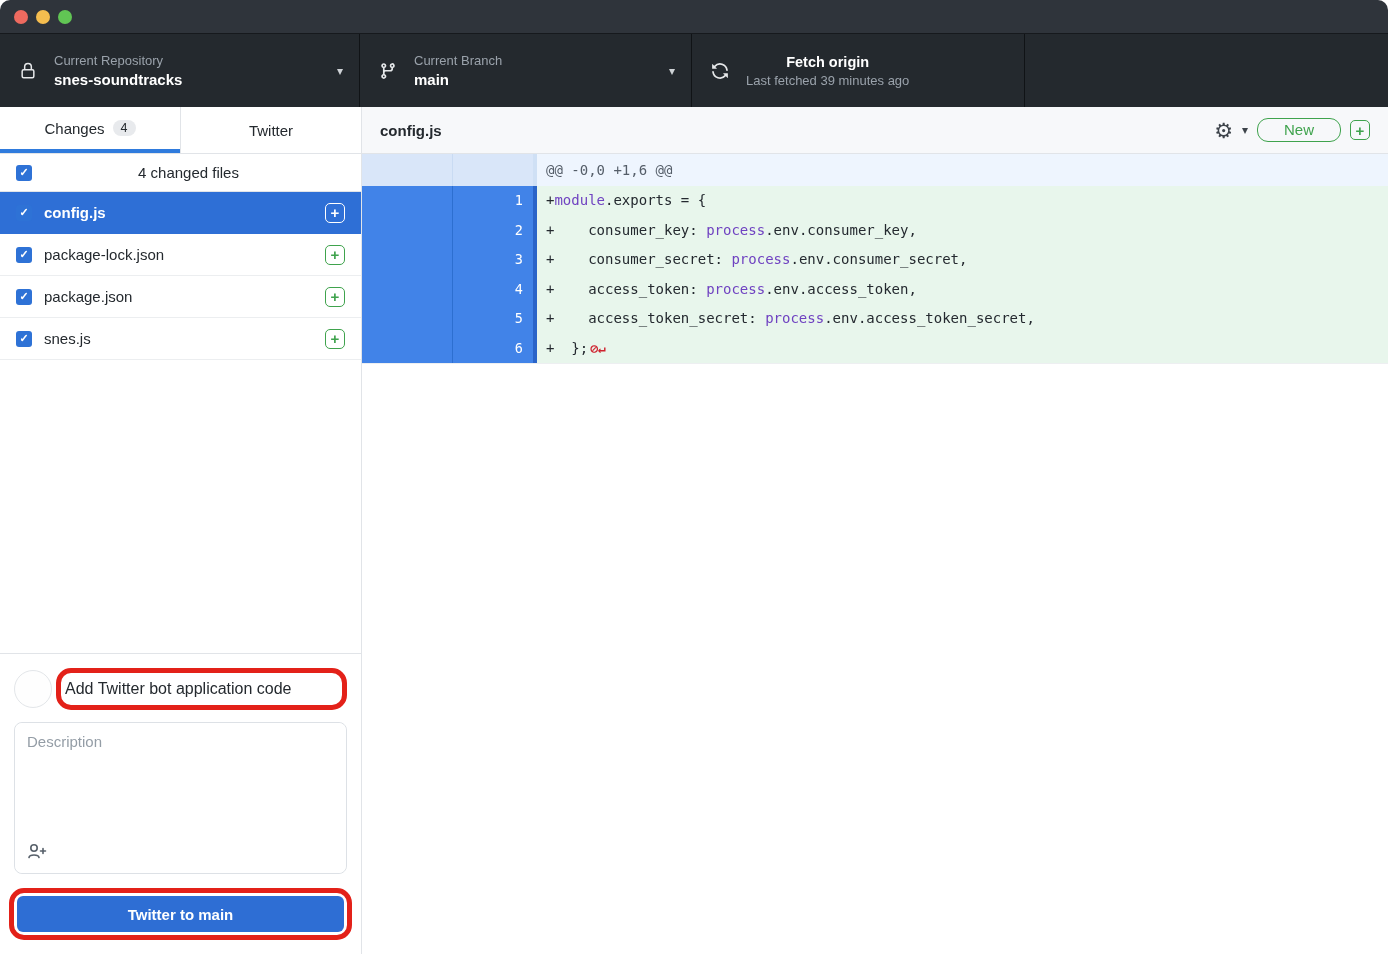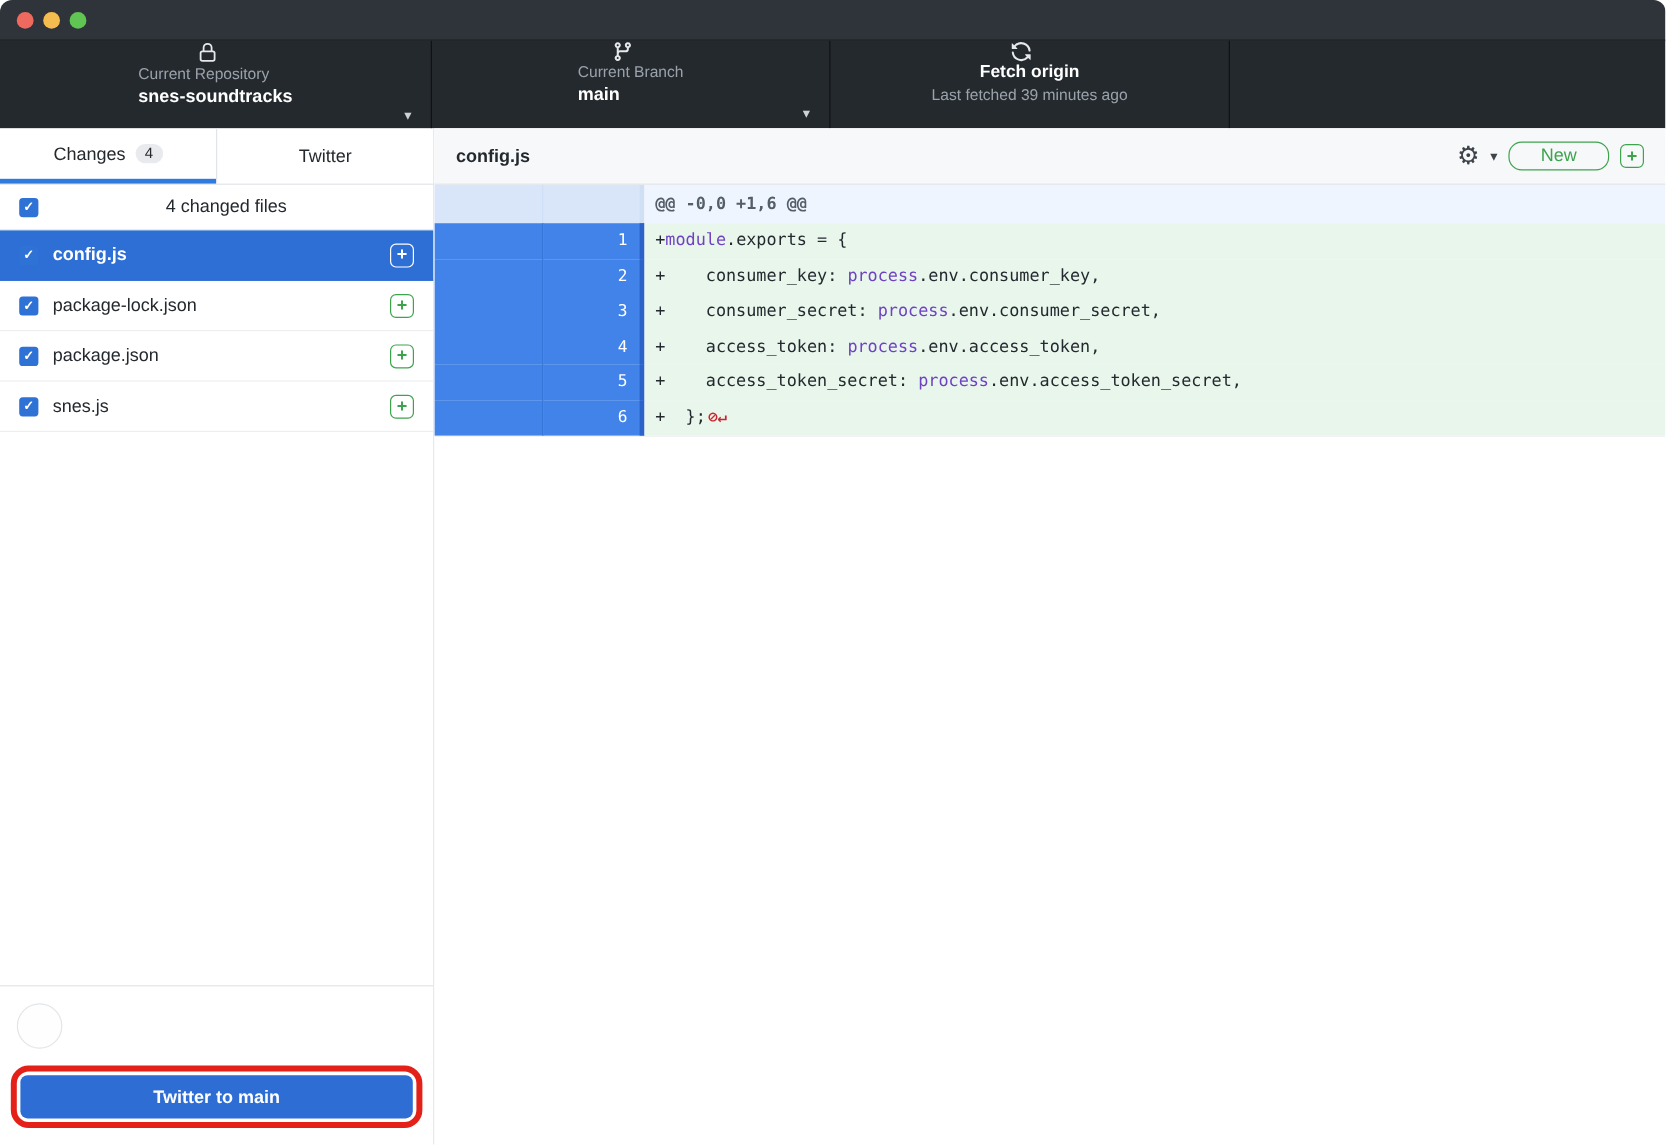--- a/index.html
+++ b/index.html
@@ -8,21 +8,21 @@
 
   
   .titlebar { height:34px; background:var(--titlebar_bg); display:flex; align-items:center; padding-left:14px; gap:8px; border-bottom:1px solid #16191d; flex-shrink:0; }
   .light { width:14px; height:14px; border-radius:50%; display:inline-block; }
   .light.red { background:var(--traffic_red); }
   .light.yellow { background:var(--traffic_yellow); }
   .light.green { background:var(--traffic_green); }
 
   
   .toolbar { height:73px; background:var(--toolbar_bg); display:flex; flex-shrink:0; }
-  .tb-section { display:flex; align-items:center; padding:0 16px; border-right:1px solid #101316; cursor:default;flex-direction:column; }
+  .tb-section { display:flex; align-items:center; padding:0 16px; border-right:1px solid #101316; cursor:default; }
   .tb-section.repo { width:360px; }
   .tb-section.branch { width:332px; }
   .tb-section.fetch { width:333px; }
   .tb-fill { flex:1; }
   .tb-icon { display:flex; align-items:center; justify-content:center; width:24px; margin-right:14px; flex-shrink:0; }
   .tb-text { display:flex; flex-direction:column; gap:3px; min-width:0; }
   .tb-label { font-size:13px; color:var(--toolbar_label); }
   .tb-value { font-size:15px; font-weight:bold; color:#fff; }
   .tb-title { font-size:14.5px; font-weight:bold; color:#fff;text-align:center; }
   .tb-sub { font-size:13px; color:var(--toolbar_label); }
@@ -69,21 +69,21 @@
   
   .diff-header { height:47px; display:flex; align-items:center; padding:0 18px; background:var(--diff_header_bg); border-bottom:1px solid var(--border_gray); flex-shrink:0; }
   .diff-title { font-size:15px; font-weight:600; color:var(--text_dark); }
   .dh-icons { margin-left:auto; display:flex; align-items:center; gap:9px; }
   .gear { font-size:21px; color:#3d434a; line-height:1; cursor:pointer; }
   .dh-caret { font-size:12px; color:#3d434a; cursor:pointer; }
   .new-badge { border:1.5px solid var(--green); color:var(--green); font-size:15px; border-radius:11px; padding:2px 26px; line-height:1.2; }
 
   .diff-body { flex:1; overflow:hidden; }
   .hunk-row, .code-row { display:flex; font-family:"DejaVu Sans Mono", monospace; font-size:14px; }
-  .hunk-row { height:32px; line-height:32px;font-weight:bold; }
+  .hunk-row { height:32px; line-height:32px; }
   .hg-old { width:91px; background:var(--hunk_gutter_bg); border-right:1px solid #c9dbf3; flex-shrink:0; }
   .hg-new { width:84px; background:var(--hunk_gutter_bg); border-right:4px solid #cfe0f5; flex-shrink:0; }
   .hunk-text { flex:1; background:var(--hunk_bg); color:var(--hunk_text); padding-left:9px; white-space:pre; }
   .code-row { height:29.5px; line-height:29.5px; }
   .g-old { width:91px; background:var(--gutter_blue); border-right:1px solid var(--gutter_divider); flex-shrink:0; }
   .g-new { width:84px; background:var(--gutter_blue); border-right:4px solid var(--gutter_strip); color:#fff; text-align:right; padding-right:10px; font-size:13.5px; flex-shrink:0; }
   .code { flex:1; background:var(--added_bg); color:var(--code_text); padding-left:9px; white-space:pre; }
   .seg-k { color:var(--keyword_purple); }
   .seg-eof { color:var(--eof_red); margin-left:2px; font-size:13px; font-weight:bold; }
   .diff-rest { border-top:1px solid #edeff1; }
@@ -177,20 +177,33 @@
        <span class="checkbox">✓</span>
        <span class="file-name">snes.js</span>
        <span class="plus-box">+</span>
      </div>
         </div>
       <div class="file-spacer"></div>
 
       <div class="commit-form">
         <div class="summary-row">
           <span class="avatar"></span>
+          <span class="red-box summary-box">
+            <input class="summary-input" type="text" value="Add Twitter bot application code" style="">
+          </span>
+        </div>
+        <div class="description-box">
+          <textarea class="description-input" placeholder="Description" style=""></textarea>
+          <span class="coauthor">
+            <svg width="21" height="18" viewBox="0 0 21 18" fill="none" stroke="#57606a" stroke-width="1.6" stroke-linecap="round">
+                <circle cx="7" cy="6" r="3.2"></circle>
+                <path d="M2 15.5c.6-3.4 9.4-3.4 10 0"></path>
+                <path d="M16 6.5v5M13.5 9h5"></path>
+              </svg>
+          </span>
         </div>
         <div class="red-box btn-box">
           <button class="commit-btn"><span>Twitter to </span><span class="branch-bold">main</span></button>
         </div>
       </div>
     </div>
 
     <div class="diff">
       <div class="diff-header">
         <span class="diff-title">config.js</span>

